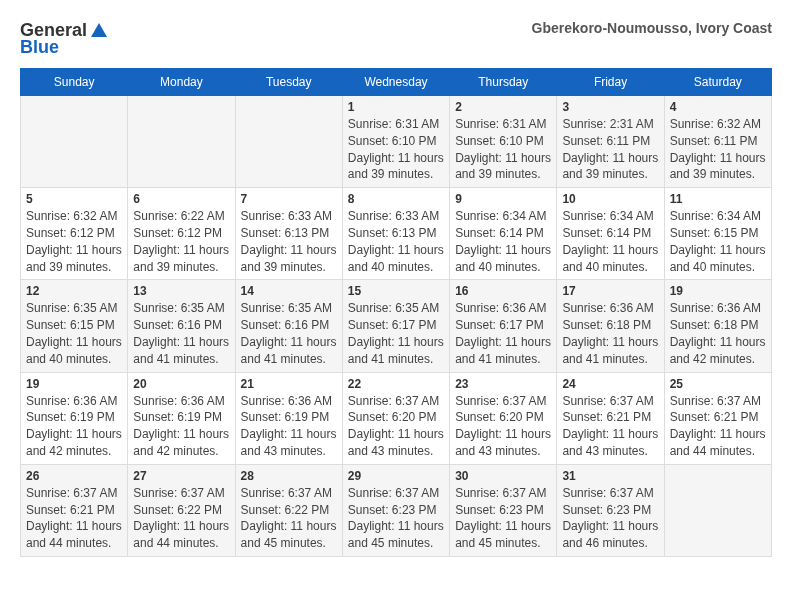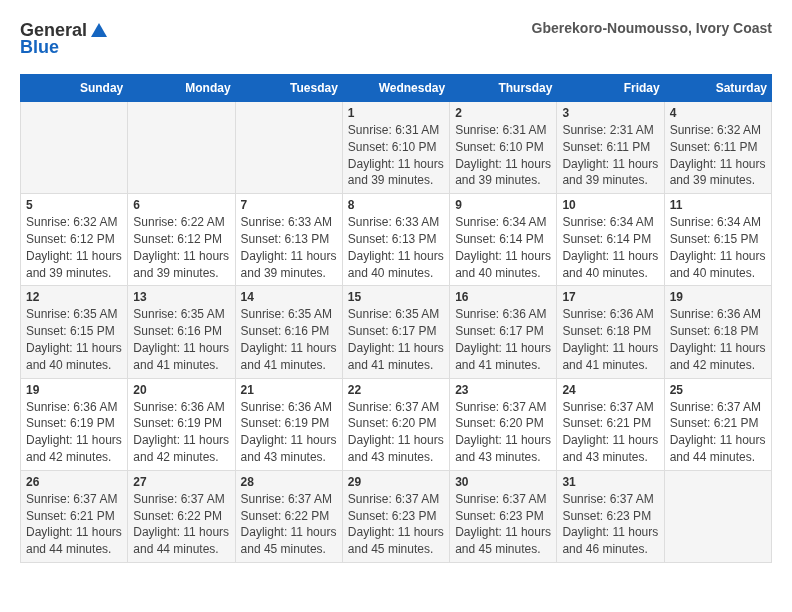--- a/index.html
+++ b/index.html
@@ -7,21 +7,21 @@
       font-family: Arial, sans-serif;
       background: #fff;
       width: 792px;
       min-height: 612px;
       padding: 20px;
     }
     .header {
       display: flex;
       justify-content: space-between;
       align-items: flex-start;
-      margin-bottom: 16px;
+      margin-bottom: 10px;
     }
     .logo {
       display: flex;
       flex-direction: column;
       align-items: flex-start;
     }
     .logo-line {
       display: flex;
       align-items: center;
     }
@@ -42,23 +42,23 @@
       width: 100%;
       border-collapse: collapse;
       font-size: 11px;
     }
     thead tr {
       background-color: #1565C0;
       color: white;
     }
     thead th {
       padding: 6px 4px;
-      text-align: right;
+      text-align: center;
       font-size: 12px;
-      font-weight: bold;
+      font-weight: normal;
       border: 1px solid #1565C0;
     }
     tbody tr {
       vertical-align: top;
     }
     tbody tr:nth-child(odd) {
       background-color: #f5f5f5;
     }
     tbody tr:nth-child(even) {
       background-color: #ffffff;

